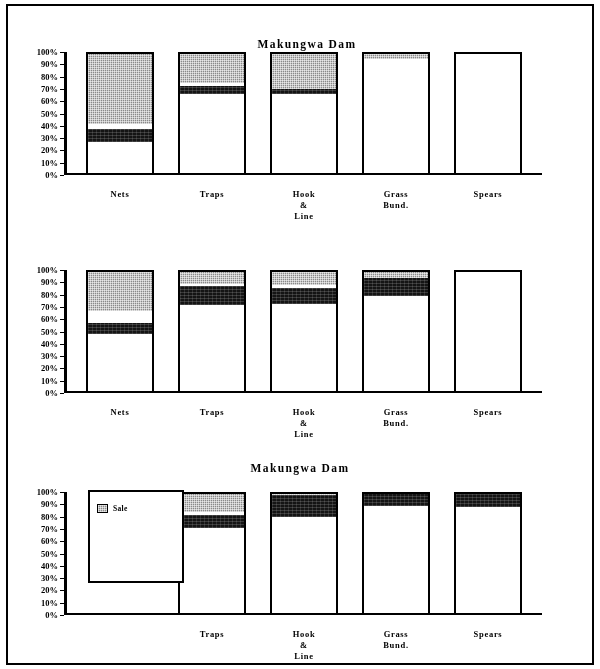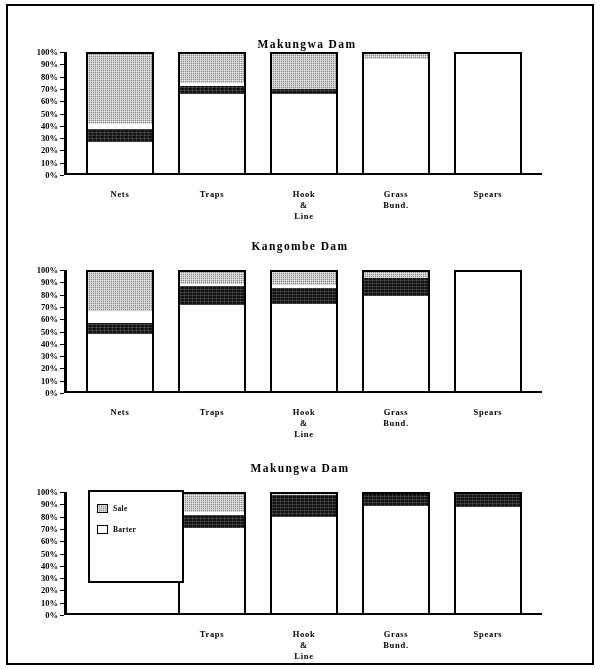--- a/index.html
+++ b/index.html
@@ -226,21 +226,20 @@
           <div class="seg pat-consumption" style="height: 114.39px; bottom: 0px;"></div>
           <div class="seg pat-barter" style="height: 8.61px; bottom: 114.39px;"></div>
         </div>
         <div class="xlabel" style="left: 378px; top: 137px;">
           <div>Spears</div>
         </div>
       </div>
   </div>
 
   <div class="panel" id="panel-1">
-    <div class="chart-title">Kangombe Dam</div>
     <div class="plot">
       <div class="axis-v"></div>
       <div class="axis-h"></div>
     <div class="tick" style="top: 0px;"></div>
         <div class="ylabel" style="top: 0px;">100%</div>
         <div class="tick" style="top: 12.3px;"></div>
         <div class="ylabel" style="top: 12.3px;">90%</div>
         <div class="tick" style="top: 24.6px;"></div>
         <div class="ylabel" style="top: 24.6px;">80%</div>
         <div class="tick" style="top: 36.9px;"></div>
@@ -366,19 +365,15 @@
         </div>
         <div class="xlabel" style="left: 378px; top: 137px;">
           <div>Spears</div>
         </div>
       </div>
     <div class="legend">
         <div class="legend-row">
           <span class="swatch pat-sale"></span>
           <span class="legend-label">Sale</span>
         </div>
-        <div class="legend-row">
-          <span class="swatch pat-barter"></span>
-          <span class="legend-label">Barter</span>
-        </div>
       </div>
   </div>
 </div>
 
 </body></html>

